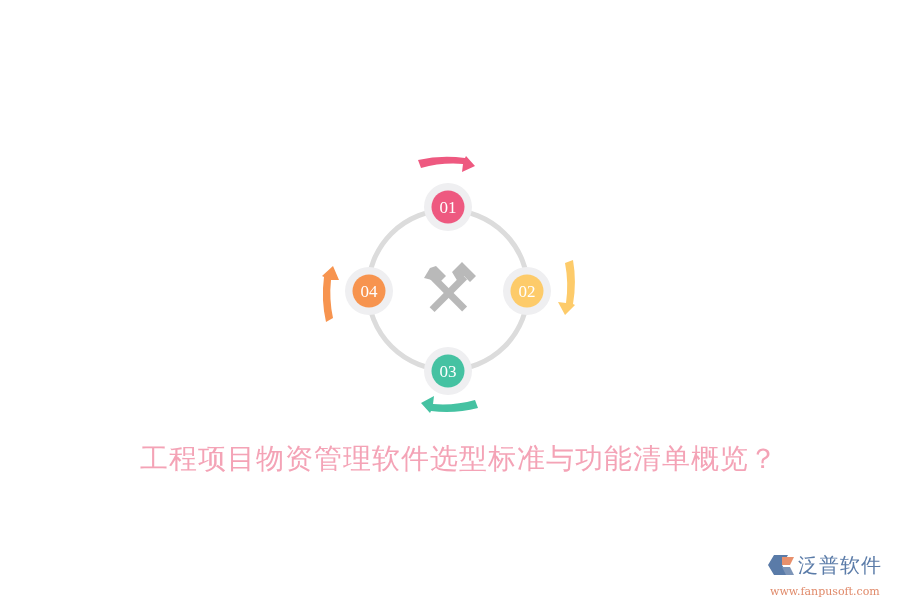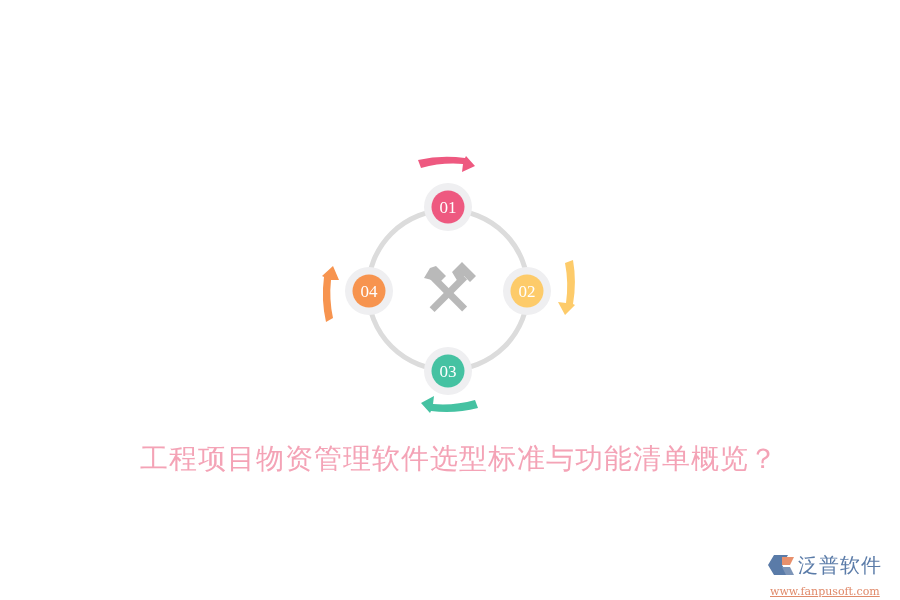--- a/index.html
+++ b/index.html
@@ -23,21 +23,21 @@
   }
   .logo { position: absolute; left: 768px; top: 552px; width: 130px; height: 44px; }
   .logo-name {
     position: absolute; left: 30px; top: 0px;
     font-family: "DejaVu Sans", "Liberation Sans", sans-serif;
     font-size: 20px; color: #5a7ba8; letter-spacing: 1px; white-space: nowrap;
   }
   .logo-url {
     position: absolute; left: 2px; top: 33px;
     font-family: "DejaVu Serif", "Liberation Serif", serif;
-    font-size: 11px; color: #e08a6a; white-space: nowrap; text-decoration: underline;
+    font-size: 11px; color: #e08a6a; white-space: nowrap;
   }
   .logo-icon { position: absolute; left: 0; top: 1px; }
 </style>
 </head>
 <body>
 
 <svg id="diagram" viewBox="0 0 900 600" xmlns="http://www.w3.org/2000/svg">
 
   <circle cx="448" cy="290" r="80" fill="none" stroke="#dcdcdc" stroke-width="5"></circle>
 

